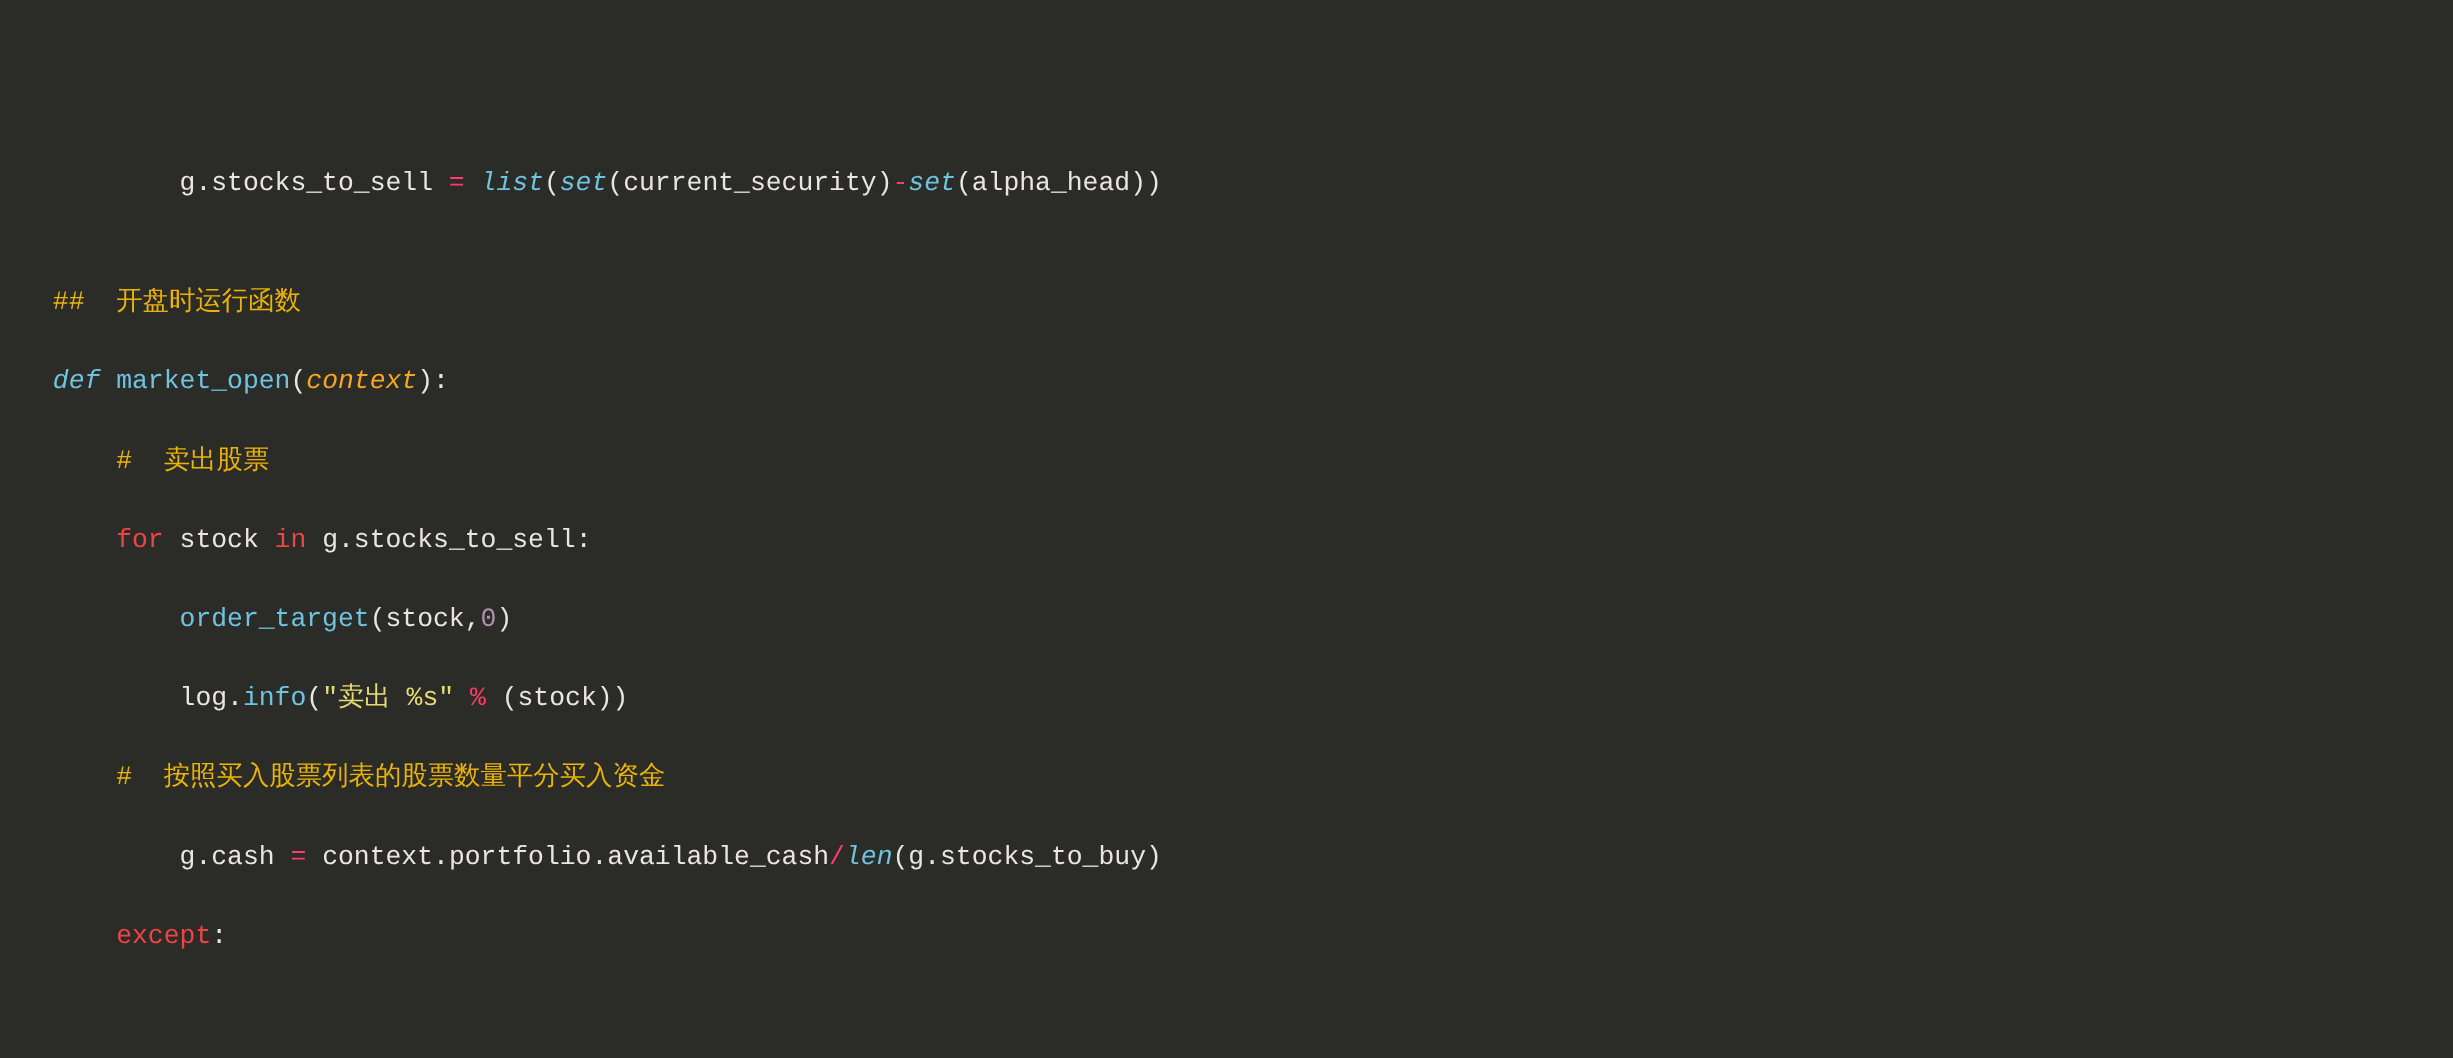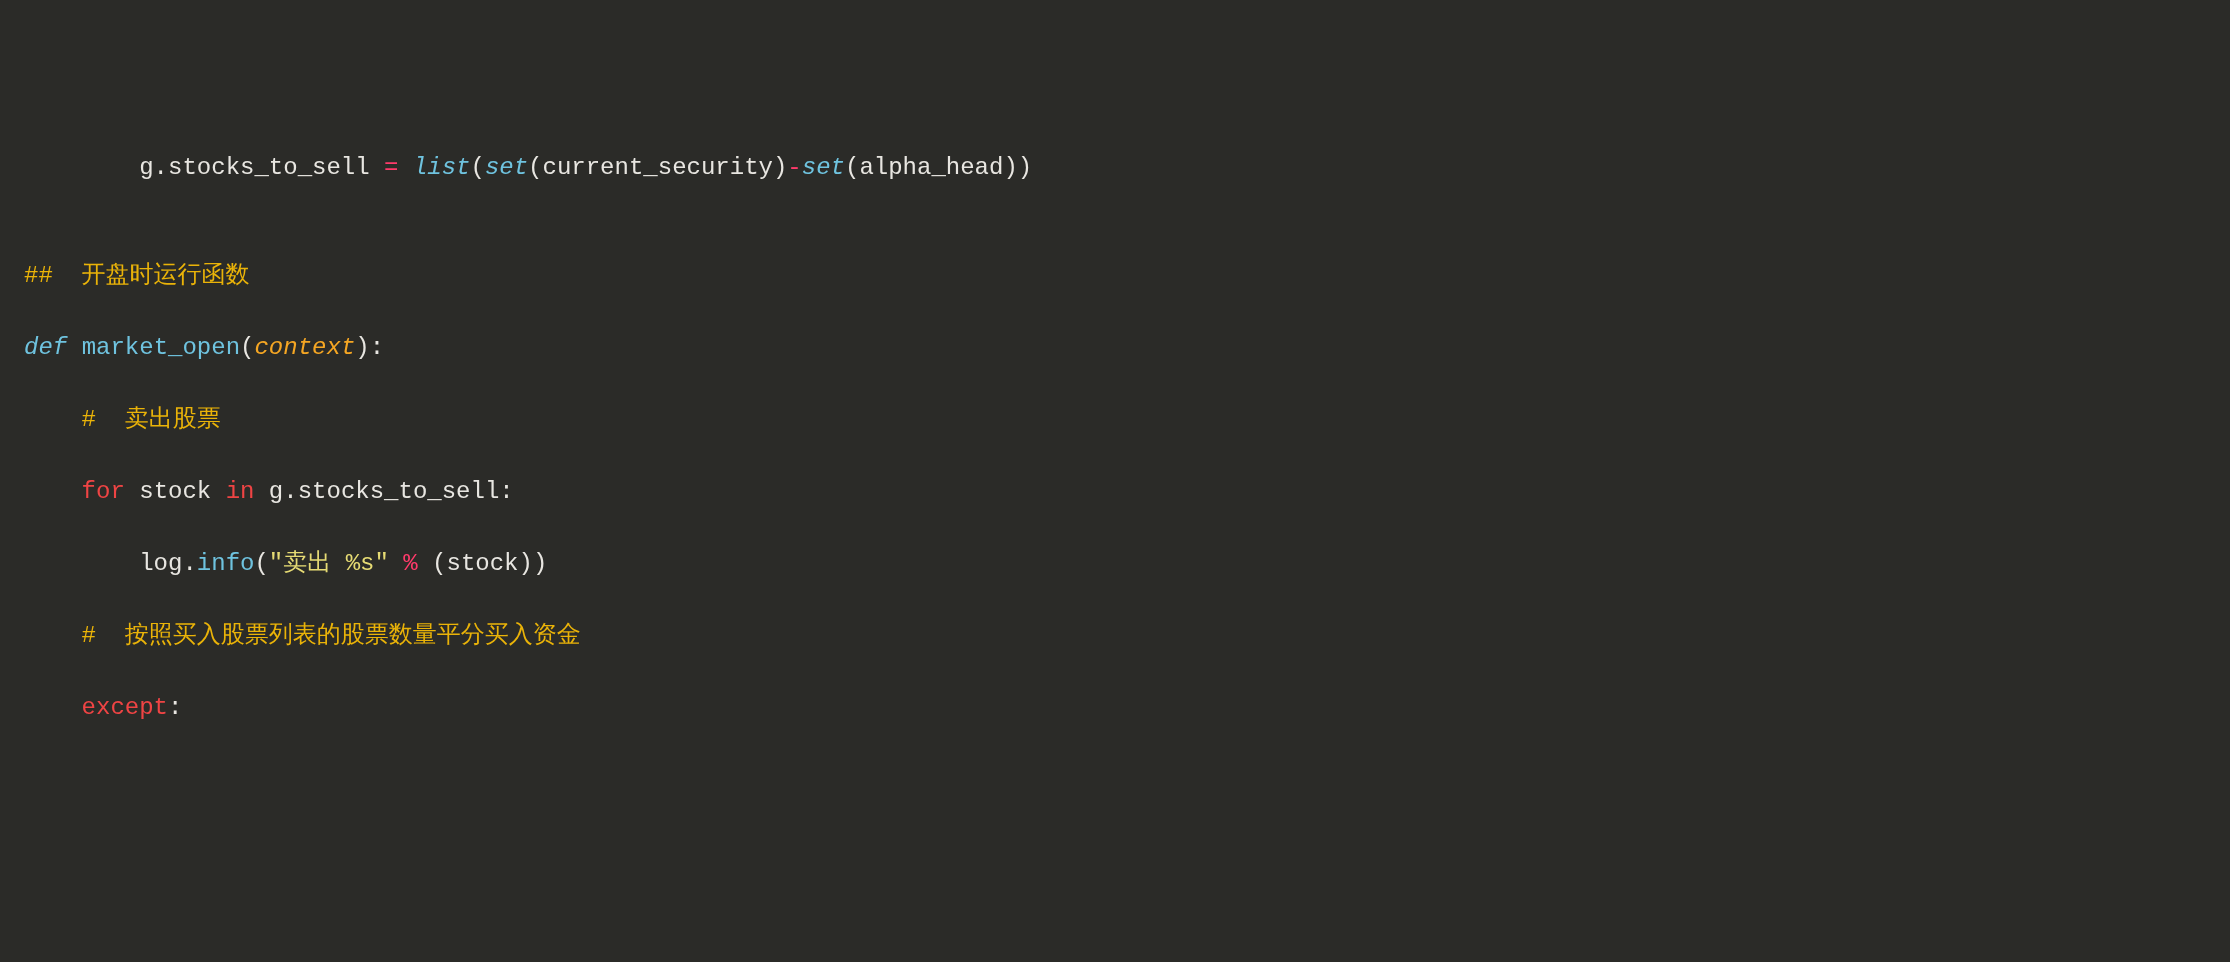--- a/index.html
+++ b/index.html
@@ -17,35 +17,37 @@
     .tok-default   { color: #e8e6e1; }
     .tok-keyword2  { color: #ef4444; }
     .tok-def       { color: #6fc3df; font-style: italic; text-align: center; }
     .tok-builtin   { color: #6fc3df; font-style: italic; }
     .tok-func      { color: #6fc3df; }
     .tok-param     { color: #f5a623; font-style: italic; }
     .tok-operator  { color: #ff3b6b; }
     .tok-number    { color: #b48ead; }
     .tok-string    { color: #e6db74; }
     .tok-comment   { color: #eab308; font-family: Liberation Mono, monospace; }
-    .code-line { display: block; }
+    .code-line { display: block; margin-left: 24px; }
   </style>
 </head>
 <body>
 
 
 
 <div><span class="code-line"><span class="tok-default">        </span><span class="tok-default">g.stocks_to_sell</span><span class="tok-operator"> = </span><span class="tok-builtin">list</span><span class="tok-default">(</span><span class="tok-builtin">set</span><span class="tok-default">(current_security)</span><span class="tok-operator">-</span><span class="tok-builtin">set</span><span class="tok-default">(alpha_head))</span></span>
 <span class="code-line"><span></span></span>
 <span class="code-line"><span class="tok-comment">##  开盘时运行函数</span></span>
 <span class="code-line"><span class="tok-def">def</span><span class="tok-default"> </span><span class="tok-func">market_open</span><span class="tok-default">(</span><span class="tok-param">context</span><span class="tok-default">):</span></span>
 <span class="code-line"><span class="tok-default">    </span><span class="tok-comment">#  卖出股票</span></span>
 <span class="code-line"><span class="tok-default">    </span><span class="tok-keyword2">for</span><span class="tok-default"> stock </span><span class="tok-keyword2">in</span><span class="tok-default"> g.stocks_to_sell:</span></span>
+<span class="code-line"><span class="tok-default">        </span><span class="tok-func">order_target</span><span class="tok-default">(stock,</span><span class="tok-number">0</span><span class="tok-default">)</span></span>
 <span class="code-line"><span class="tok-default">        </span><span class="tok-default">log.</span><span class="tok-func">info</span><span class="tok-default">(</span><span class="tok-string">"卖出 %s"</span><span class="tok-operator"> % </span><span class="tok-default">(stock))</span></span>
 <span class="code-line"><span class="tok-default">    </span><span class="tok-comment">#  按照买入股票列表的股票数量平分买入资金</span></span>
+<span class="code-line"><span class="tok-default">        </span><span class="tok-default">g.cash </span><span class="tok-operator">=</span><span class="tok-default"> context.portfolio.available_cash</span><span class="tok-operator">/</span><span class="tok-builtin">len</span><span class="tok-default">(g.stocks_to_buy)</span></span>
 <span class="code-line"><span class="tok-default">    </span><span class="tok-keyword2">except</span><span class="tok-default">:</span></span>
 
 
 
 
 
 <span class="code-line"><span></span></span>
 
 
 

